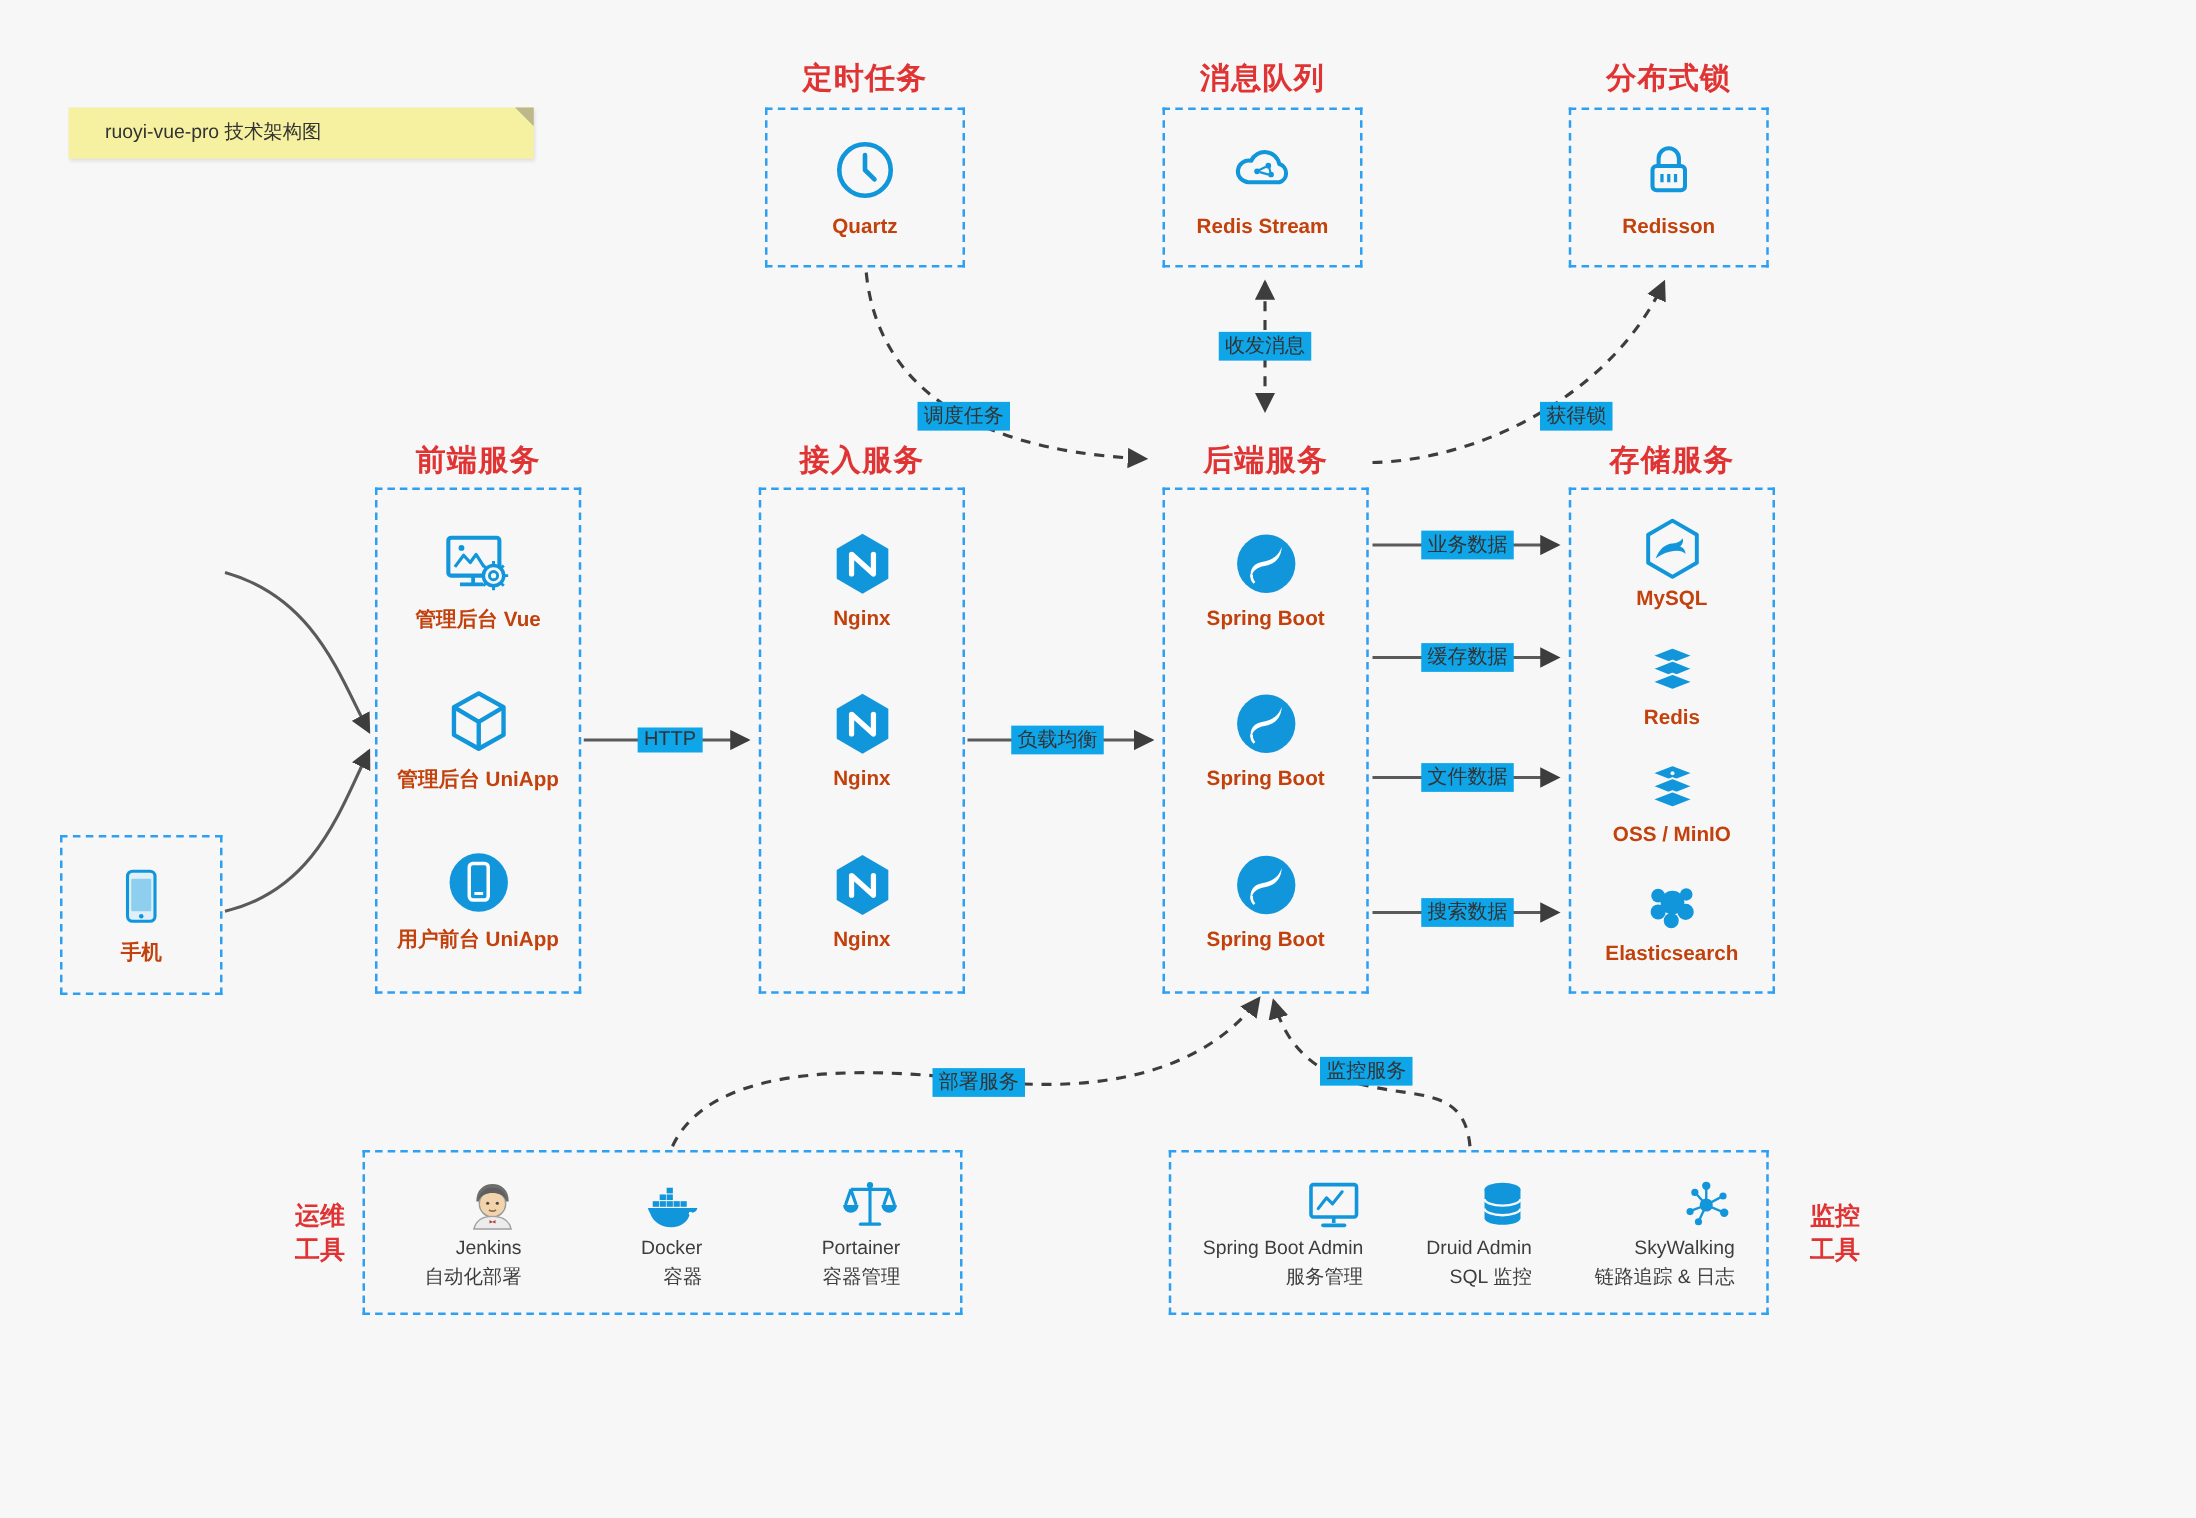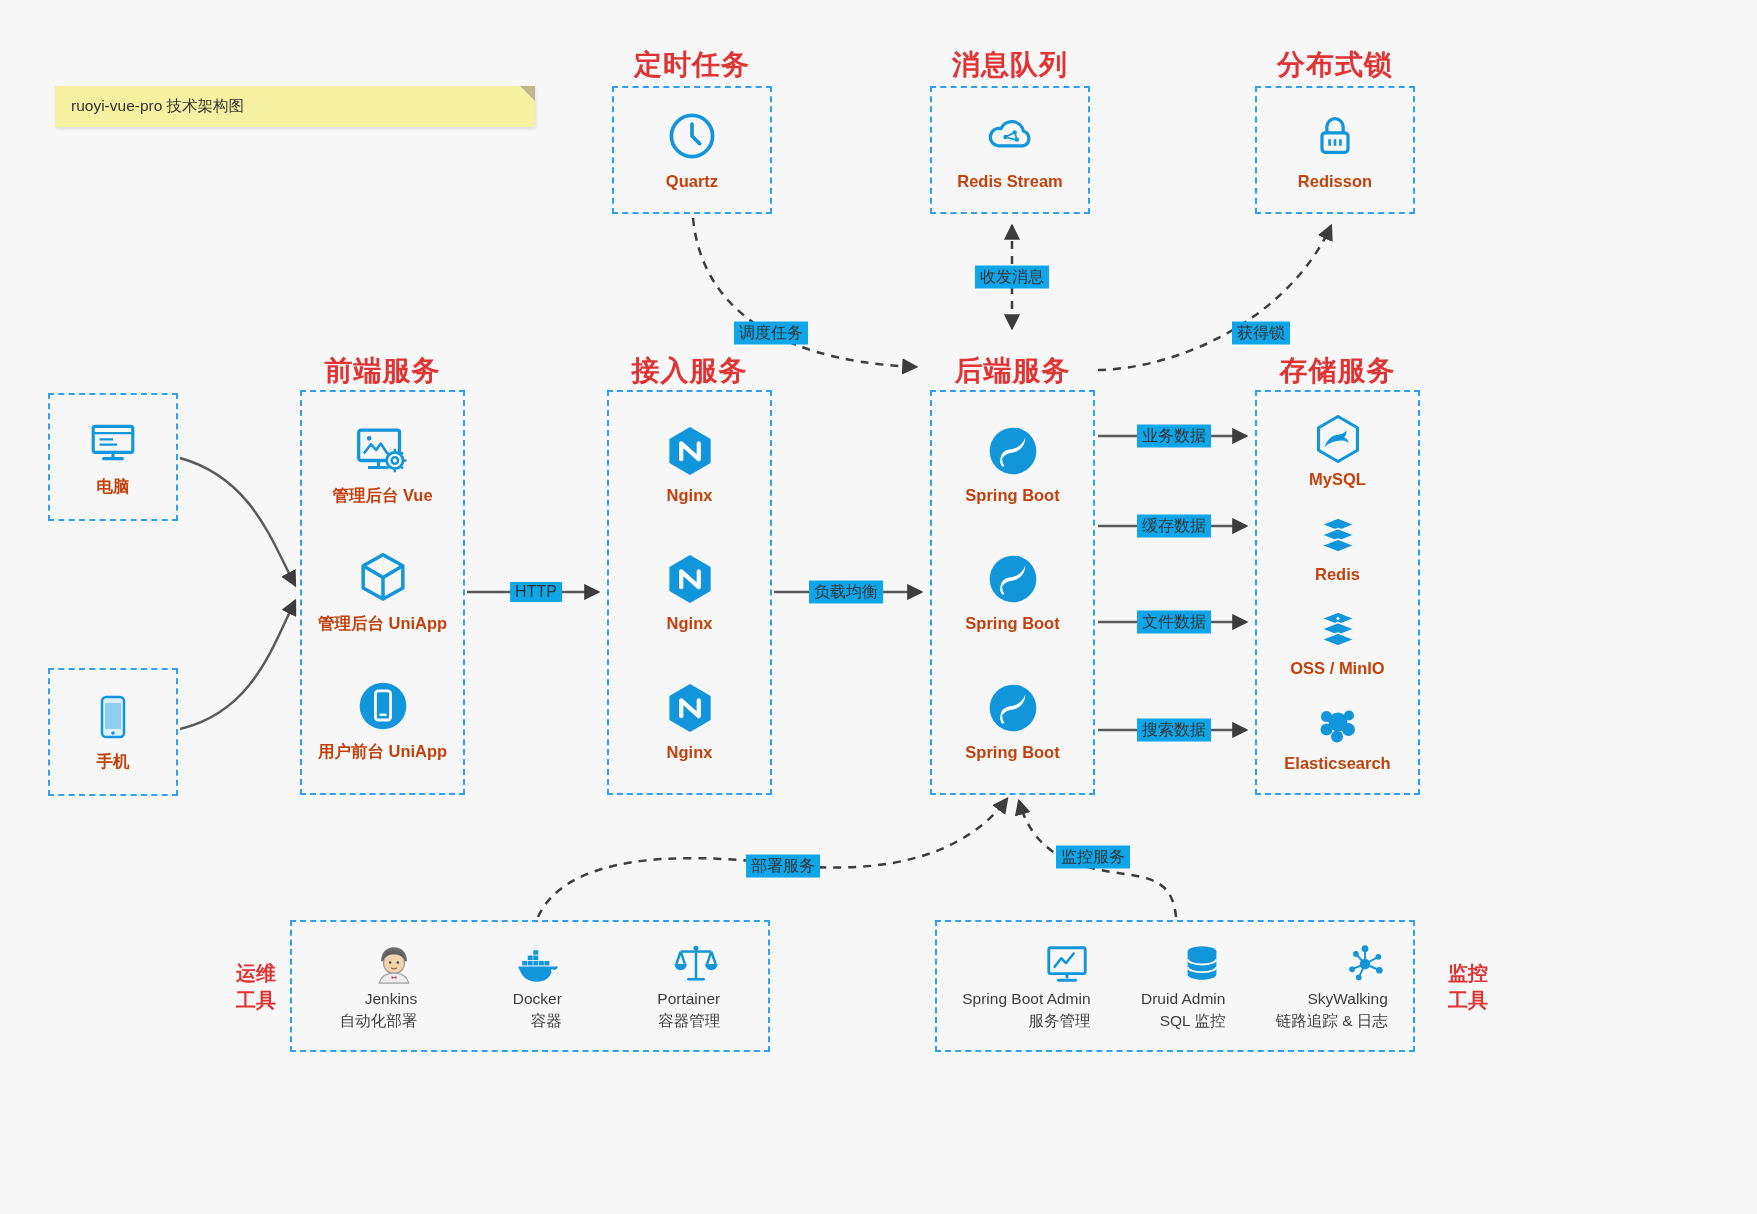--- a/index.html
+++ b/index.html
@@ -3,30 +3,30 @@
 <meta charset="utf-8">
 <style>
   * { margin:0; padding:0; box-sizing:border-box; }
   html,body { background:#f7f7f7; }
   .canvas {
     position:relative; width:1757px; height:1214px; background:#f7f7f7;
     font-family:"Liberation Sans","DejaVu Sans",sans-serif; overflow:hidden;
   }
   .arrows { position:absolute; left:0; top:0; width:1757px; height:1214px; pointer-events:none; }
   .dashed-box { position:absolute; border:2px dashed #2f9ff2; background:transparent; }
-  .col-title { position:absolute; text-align:center; font-size:28px; font-weight:bold; color:#e03333; letter-spacing:1px; white-space:nowrap; }
+  .col-title { position:absolute; text-align:center; font-size:24px; font-weight:bold; color:#e03333; letter-spacing:1px; white-space:nowrap; }
   .vstack { display:flex; flex-direction:column; align-items:center; justify-content:space-around; padding:8px 0; }
   .service-item { display:flex; flex-direction:column; align-items:center; gap:7px; }
   .item-label { font-size:16.5px; color:#c2410c; white-space:nowrap;font-weight:bold; }
   .top-box { display:flex; flex-direction:column; align-items:center; justify-content:center; gap:10px; }
   .client-box { display:flex; flex-direction:column; align-items:center; justify-content:center; gap:9px; }
   .icon { display:block; }
   .icon svg { display:block; width:100%; height:100%; }
   .edge-label { position:absolute; transform:translate(-50%,-50%); background:#0ea5e9; padding:1px 5px; font-size:16px; color:#333; white-space:nowrap; }
-  .note { position:absolute; left:55px; top:86px; width:480px; background:#f6f0a1; padding:8px 16px 9px; font-size:15.5px; color:#333; line-height:1.55; box-shadow:1px 2px 3px rgba(0,0,0,0.10); }
+  .note { position:absolute; left:55px; top:86px; width:372px; background:#f6f0a1; padding:8px 29px 9px; font-size:15.5px; color:#333; line-height:1.55; box-shadow:1px 2px 3px rgba(0,0,0,0.10); }
   .note-fold { position:absolute; top:0; right:0; width:0; height:0; border-top:15px solid #bdb78c; border-left:15px solid transparent; }
   .tool-box { position:absolute; border:2px dashed #2f9ff2; display:flex; align-items:center; justify-content:space-around; }
   .tool-item { display:flex; flex-direction:column; align-items:flex-end; gap:3px; }
   .tool-name, .tool-desc { font-size:15.5px; color:#3d3d3d; white-space:nowrap; }
   .side-label { position:absolute; font-size:20px; font-weight:bold; color:#e03333; text-align:center; white-space:pre-line; line-height:1.35; }
 </style>
 </head>
 <body>
 
 <div class="canvas">
@@ -91,32 +91,20 @@
     <span class="icon" style="width:52px;height:52px;">
       <svg viewBox="0 0 48 48">
           <rect x="12" y="21" width="24" height="18" rx="3" fill="none" stroke="#1296db" stroke-width="3"></rect>
           <path d="M16.5 21v-5.5a7.5 7.5 0 0 1 15 0V21" fill="none" stroke="#1296db" stroke-width="3"></path>
           <path d="M19 27v6M24 27v6M29 27v6" stroke="#1296db" stroke-width="2.4"></path>
         </svg>
     </span>
     <span class="item-label">Redisson</span>
   </div>
 
-  <div class="dashed-box client-box" style="left:48px;top:393px;width:130px;height:128px;">
-    <span class="icon" style="width:50px;height:50px;">
-      <svg viewBox="0 0 48 48">
-          <rect x="5" y="9" width="38" height="25" rx="2" fill="none" stroke="#1296db" stroke-width="3"></rect>
-          <path d="M5 15.5h38" stroke="#1296db" stroke-width="2"></path>
-          <path d="M11 21.5h13M11 26.5h17" stroke="#1296db" stroke-width="2"></path>
-          <path d="M24 34v5" stroke="#1296db" stroke-width="3"></path>
-          <path d="M15 40h18" stroke="#1296db" stroke-width="3" stroke-linecap="round"></path>
-        </svg>
-    </span>
-    <span class="item-label">电脑</span>
-  </div>
 
   <div class="dashed-box client-box" style="left:48px;top:668px;width:130px;height:128px;">
     <span class="icon" style="width:48px;height:50px;">
       <svg viewBox="0 0 48 48">
           <rect x="13" y="4" width="22" height="40" rx="4" fill="#dff0fb" stroke="#1296db" stroke-width="2.5"></rect>
           <rect x="16" y="10" width="16" height="26" rx="1" fill="#8ecff0"></rect>
           <circle cx="24" cy="40" r="1.8" fill="#1296db"></circle>
         </svg>
     </span>
     <span class="item-label">手机</span>

